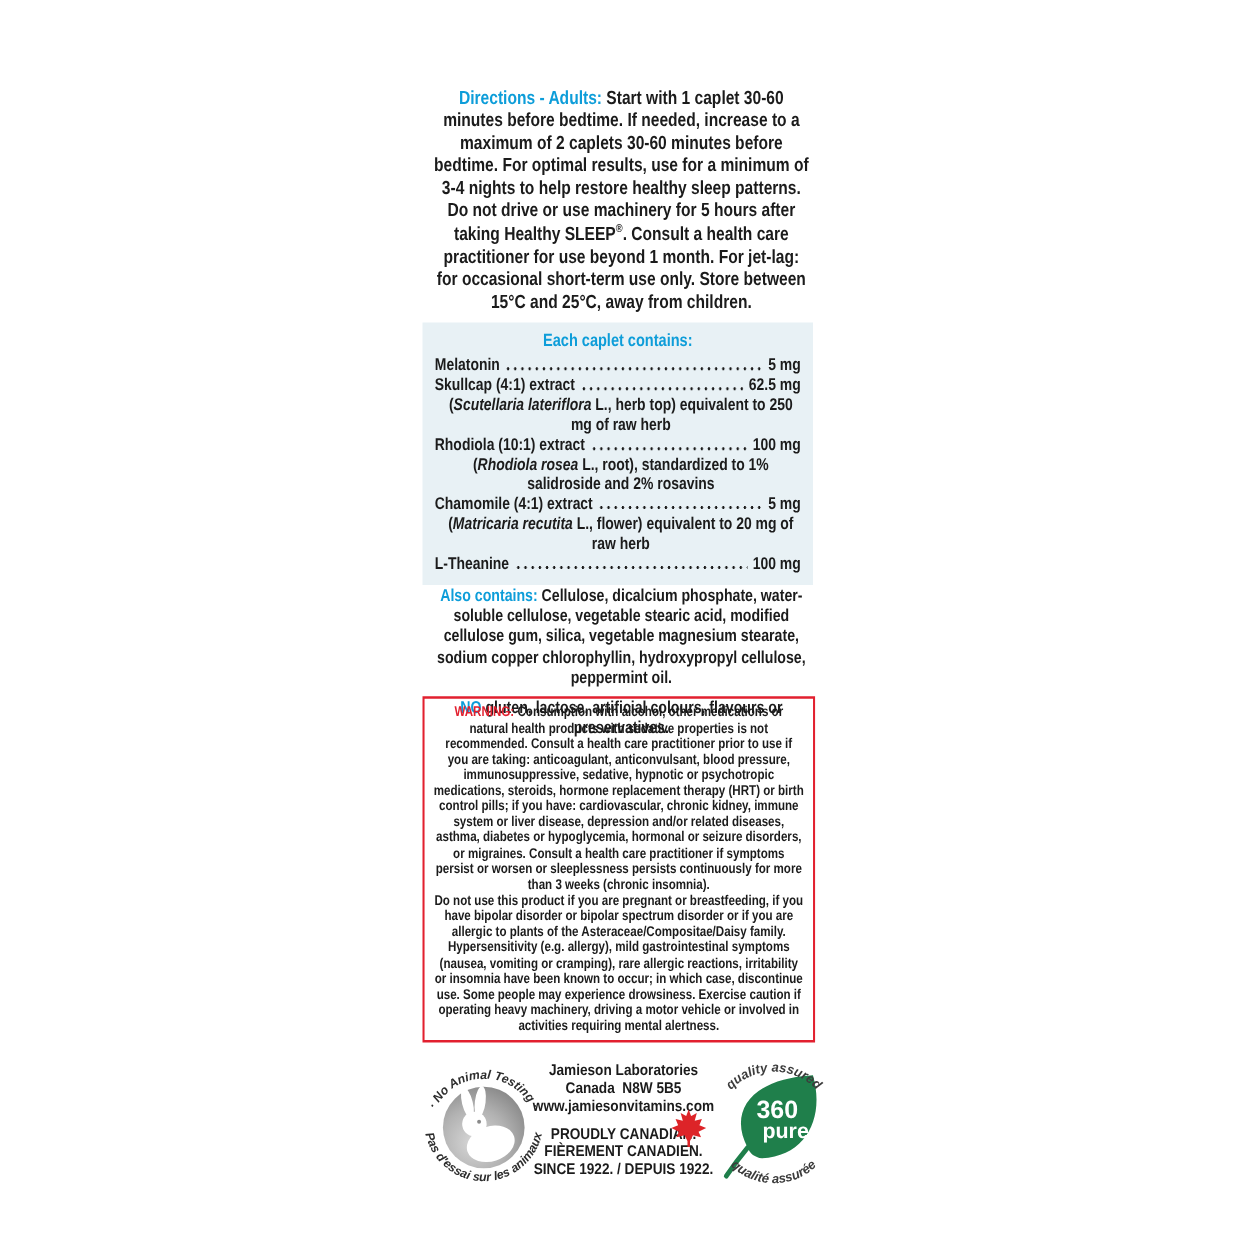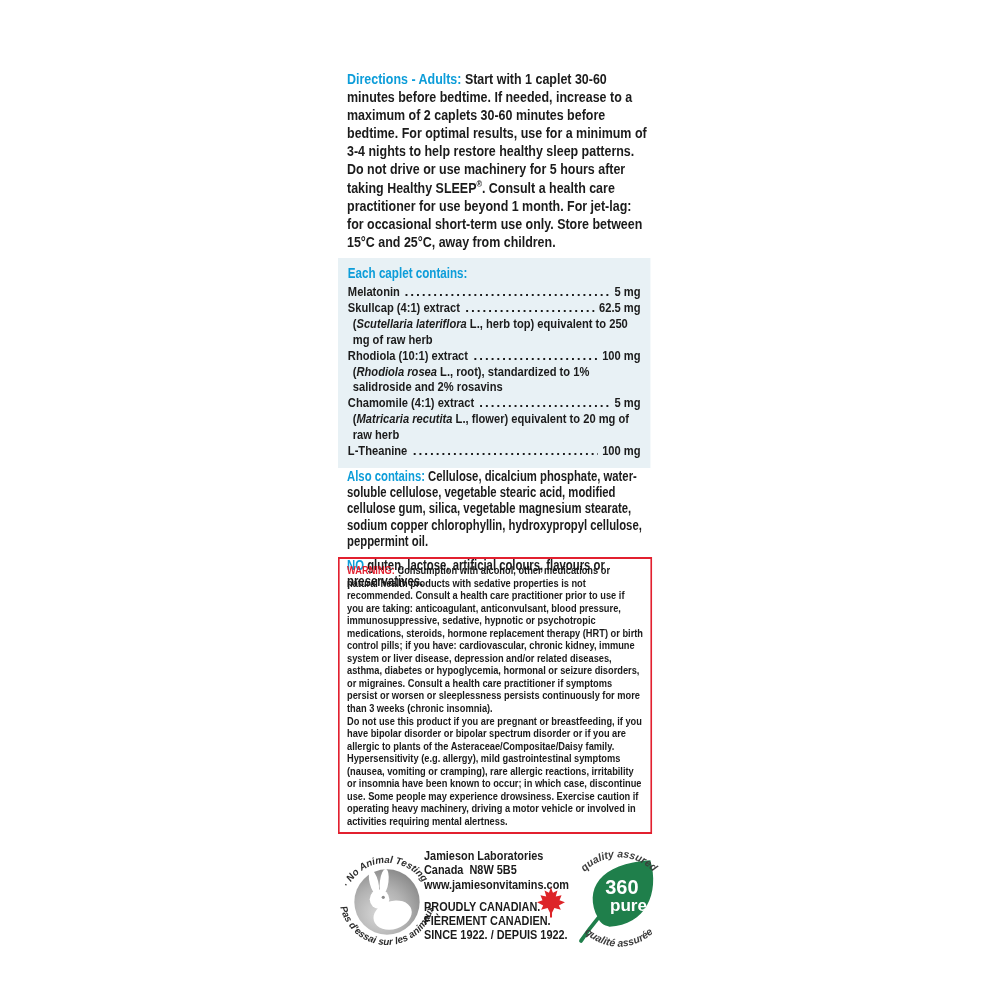--- a/index.html
+++ b/index.html
@@ -1,18 +1,18 @@
 <!DOCTYPE html>
 <html><head>
 <meta charset="utf-8">
 <style>
   html,body { margin:0; padding:0; }
   .page {
     position:relative; width:1000px; height:1000px; background:#ffffff;
-    font-family:"Liberation Sans", sans-serif; color:#1b1b1b; overflow:hidden;
+    font-family:"Liberation Sans", sans-serif; color:#1b1b1b; overflow:hidden;text-align:center;
   }
   
   .content {
     position:absolute; left:338px; top:0; width:383px;
     transform:scaleX(0.82); transform-origin:0 0;
   }
   .cyan { color:#0d9dd9; }
   .red  { color:#e2202f; }
   .it   { font-style:italic; }
   .bd   { font-weight:bold; }

